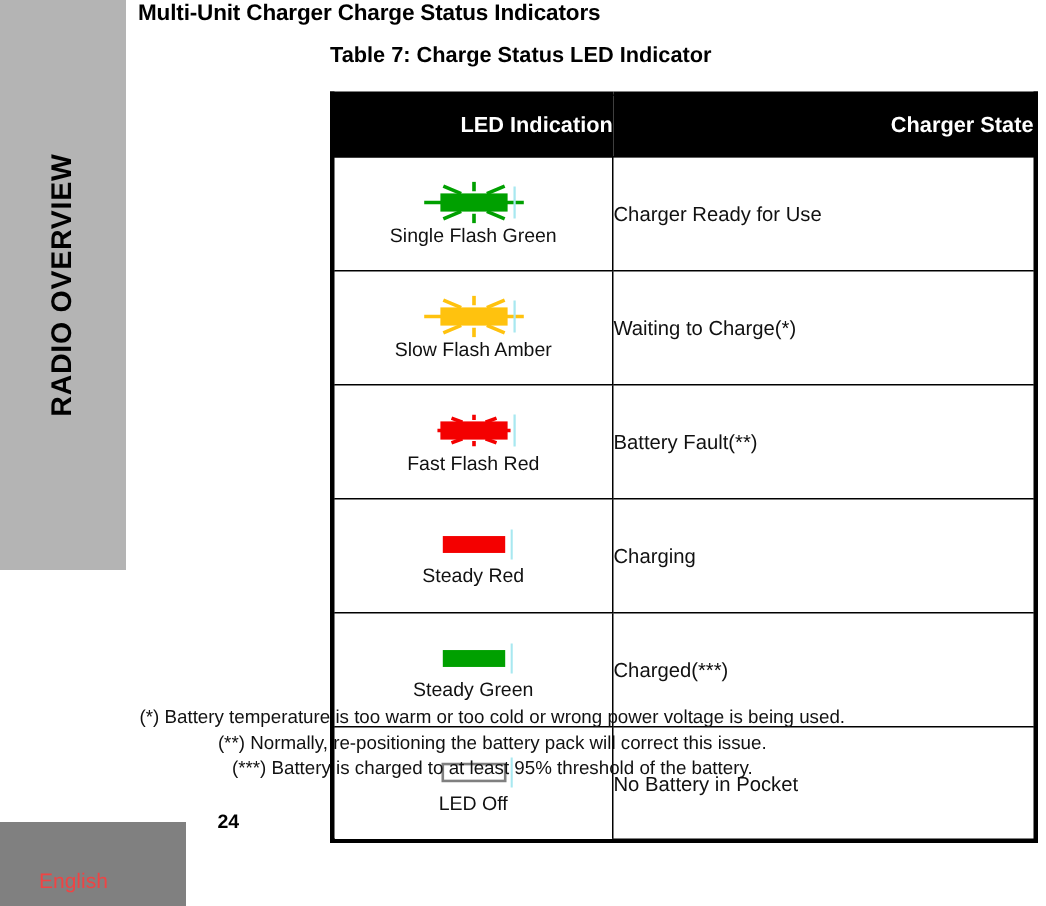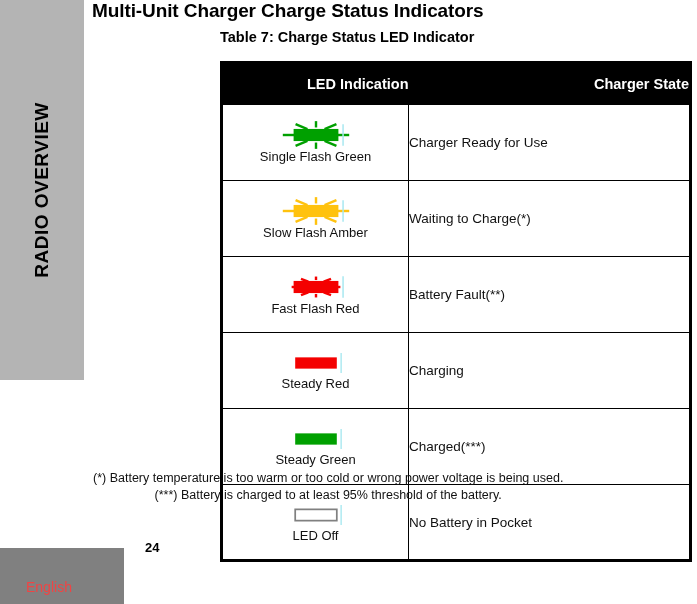--- a/index.html
+++ b/index.html
@@ -54,21 +54,21 @@
     left: 145px; top: 540px;
     font-size: 13px;
     font-weight: bold;
     color: #000;
   }
 
   
   #section-heading {
     position: absolute;
     left: 92px; top: 0px;
-    font-size: 19px;
+    font-size: 15px;
     font-weight: bold;
     letter-spacing: -0.1px;
   }
   #table-caption {
     position: absolute;
     left: 220px; top: 29px;
     width: 469px;
     text-align: left;
     font-size: 14.5px;
     font-weight: bold;
@@ -233,18 +233,19 @@
           </svg>
           <span class="led-caption">LED Off</span>
         </td>
         <td class="state-cell">No Battery in Pocket</td>
       </tr>
     </tbody>
 </table>
 
 <div id="footnotes" style="position:absolute; left:93px; top:470px; font-size:12.5px; line-height:17px; color:#111;text-align:center;">
   <div>(*) Battery temperature is too warm or too cold or wrong power voltage is being used.</div>
+  <div>(**) Normally, re-positioning the battery pack will correct this issue.</div>
   <div>(***) Battery is charged to at least 95% threshold of the battery.</div>
 </div>
 
 <div id="footer-band"></div>
 <div id="footer-language">English</div>
 <div id="page-number">24</div>
 
 </body></html>

